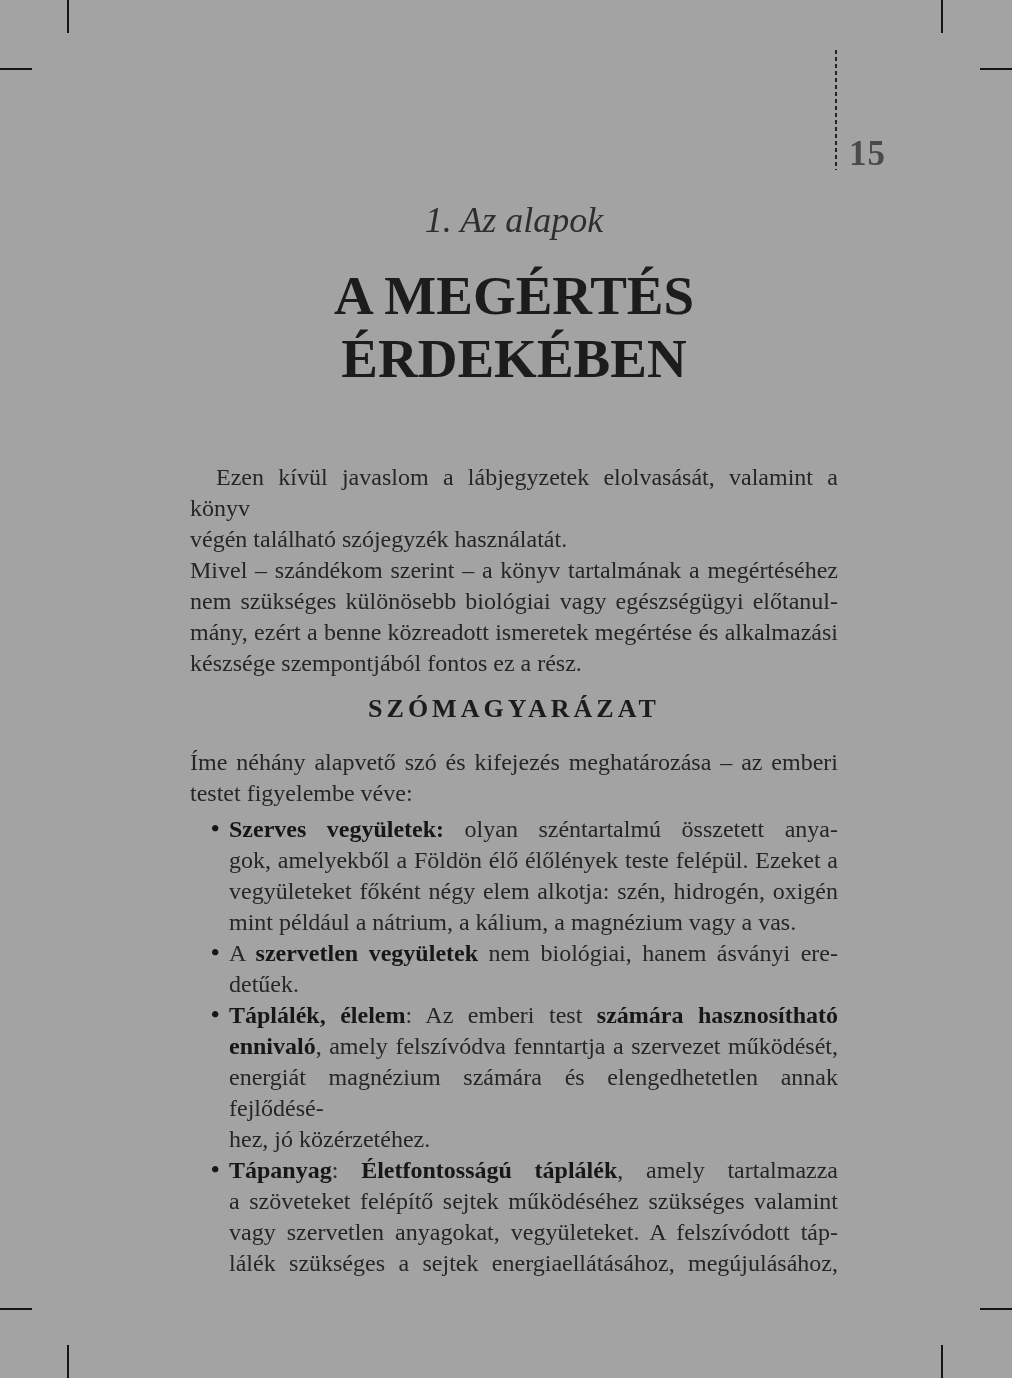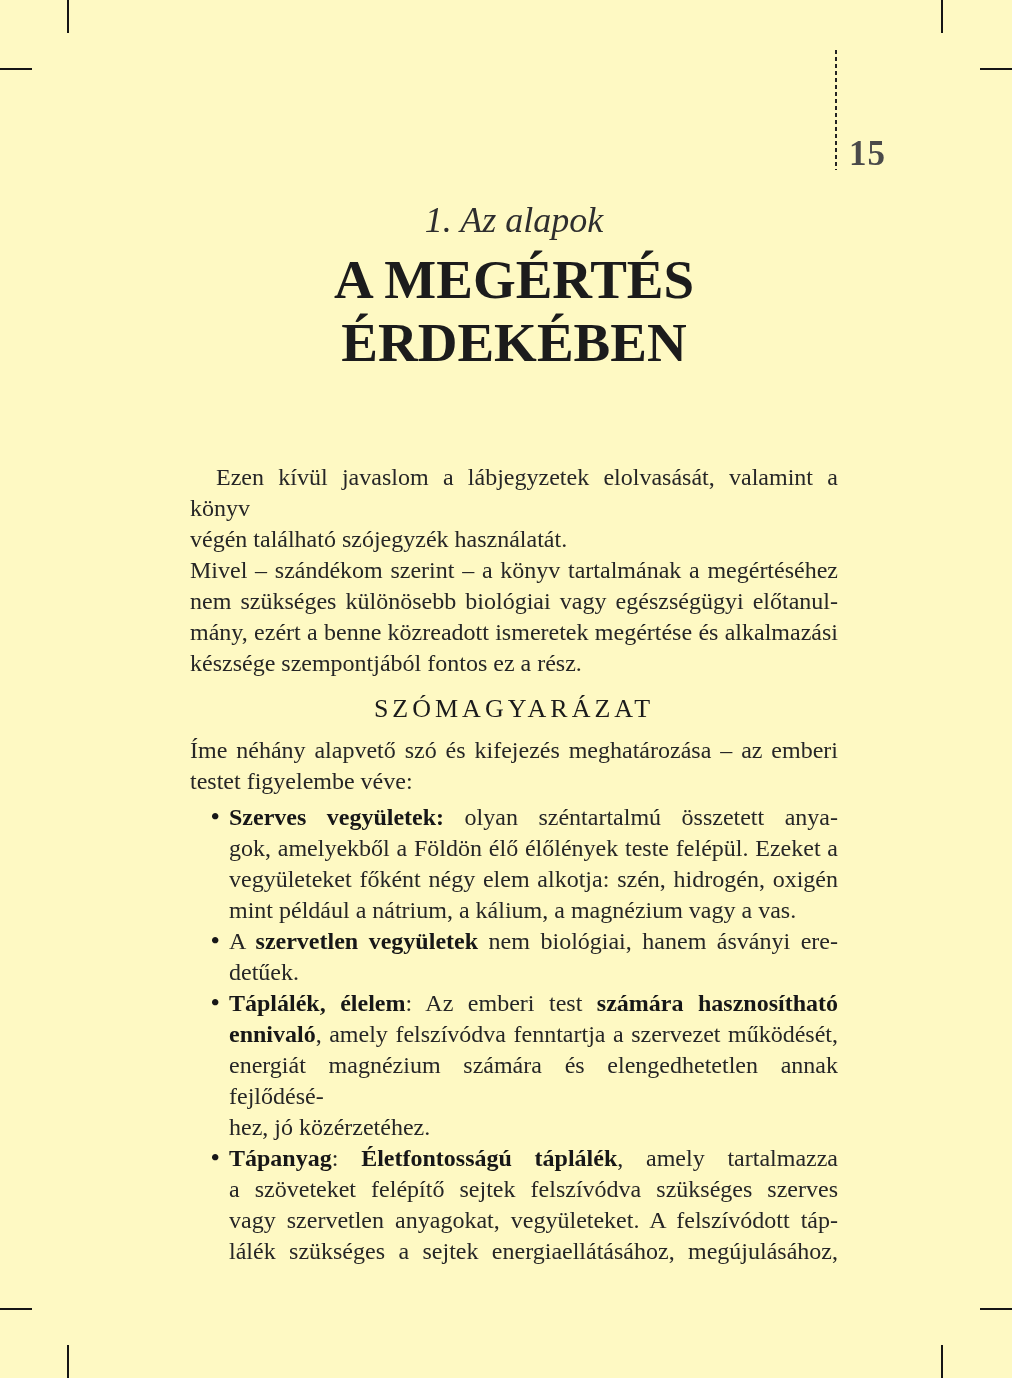--- a/index.html
+++ b/index.html
@@ -1,20 +1,20 @@
 <!DOCTYPE html>
 <html lang="hu"><head>
 <meta charset="utf-8">
 <style>
   html, body { margin: 0; padding: 0; background: #ffffff; }
   .sheet {
     position: relative;
     width: 1012px;
     height: 1378px;
-    background: #fef9c3;
+    background: #a3a3a3;
     font-family: "Liberation Serif", serif;
     color: #262626;
     overflow: hidden;
   }
   
   .mark { position: absolute; background: #151515; }
   .mark.v { width: 2px; height: 33px; }
   .mark.h { width: 32px; height: 2px; }
   .tl-v { left: 67px;  top: 0; }
   .tr-v { left: 941px; top: 0; }
@@ -53,43 +53,43 @@
     width: 648px;
     text-align: center;
   }
   .kicker {
     font-style: italic;
     font-size: 36px;
     line-height: 54px;
     color: #2e2e2e;
   }
   .page-title {
-    margin-top: 1px;
+    margin-top: 17px;
     font-weight: bold;
     font-size: 55px;
     line-height: 63px;
     color: #1c1c1c;
   }
 
   .body-flow {
     position: absolute;
     top: 462px; left: 0;
     width: 648px;
     font-size: 24px;
     line-height: 31px;
   }
   .line { text-align: left; }
   .line.j { text-align: justify; text-align-last: justify; text-justify: inter-word; }
   .line.ind { text-indent: 26px; }
   .b { font-weight: bold; color: #171717; }
 
   .section-heading {
-    margin: 13px 0 9px 0;
+    margin: 13px 0 21px 0;
     text-align: center;
-    font-weight: normal;
+    font-weight: bold;
     font-size: 26px;
     line-height: 34px;
     letter-spacing: 4px;
     color: #1c1c1c;
   }
   .bullets { margin-top: 5px; }
   .bullet { position: relative; padding-left: 39px; }
   .bullet .marker {
     position: absolute;
     left: 21px; top: -1px;
@@ -167,21 +167,21 @@
               <div class="line j"><span class="b">Táplálék, élelem</span><span>: Az emberi test </span><span class="b">számára hasznosítható</span></div>
               <div class="line j"><span class="b">ennivaló</span><span>, amely felszívódva fenntartja a szervezet működését,</span></div>
               <div class="line j"><span>energiát magnézium számára és elengedhetetlen annak fejlődésé-</span></div>
               <div class="line"><span>hez, jó közérzetéhez.</span></div>
             </div>
           </div>
           <div class="bullet">
             <span class="marker">•</span>
             <div>
               <div class="line j"><span class="b">Tápanyag</span><span>: </span><span class="b">Életfontosságú táplálék</span><span>, amely tartalmazza</span></div>
-              <div class="line j"><span>a szöveteket felépítő sejtek felszívódva szükséges szerves</span></div>
+              <div class="line j"><span>a szöveteket felépítő sejtek működéséhez szükséges valamint</span></div>
               <div class="line j"><span>vagy szervetlen anyagokat, vegyületeket. A felszívódott táp-</span></div>
               <div class="line j"><span>lálék szükséges a sejtek energiaellátásához, megújulásához,</span></div>
             </div>
           </div>
         </div>
     </main>
 
   </div>
 </div>
 

